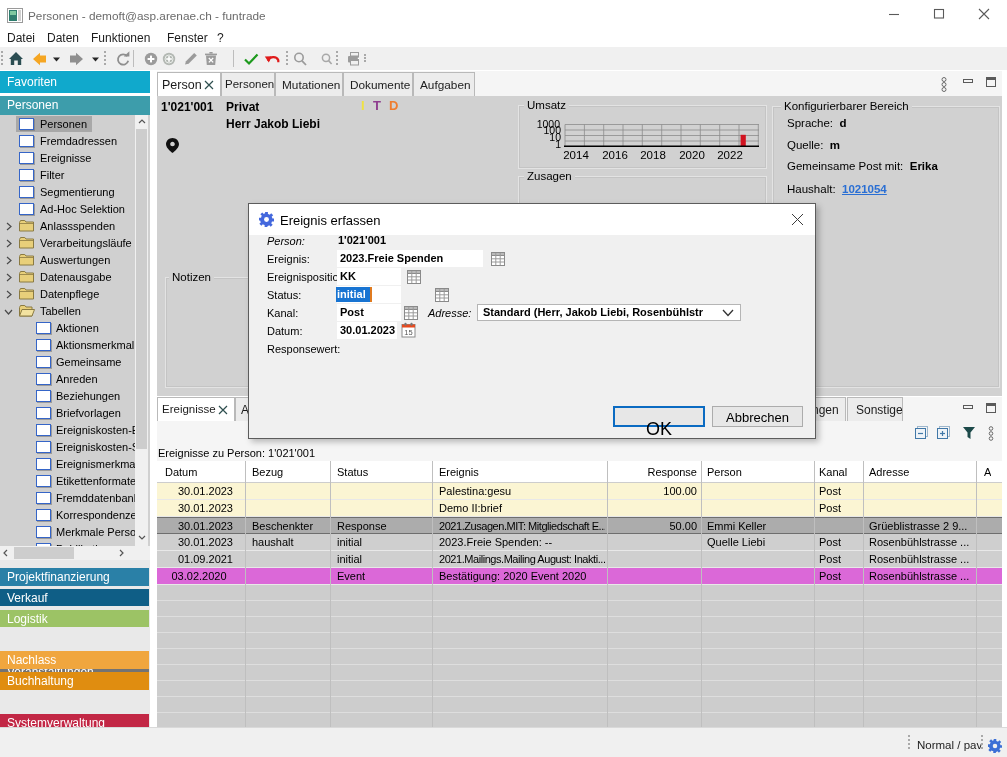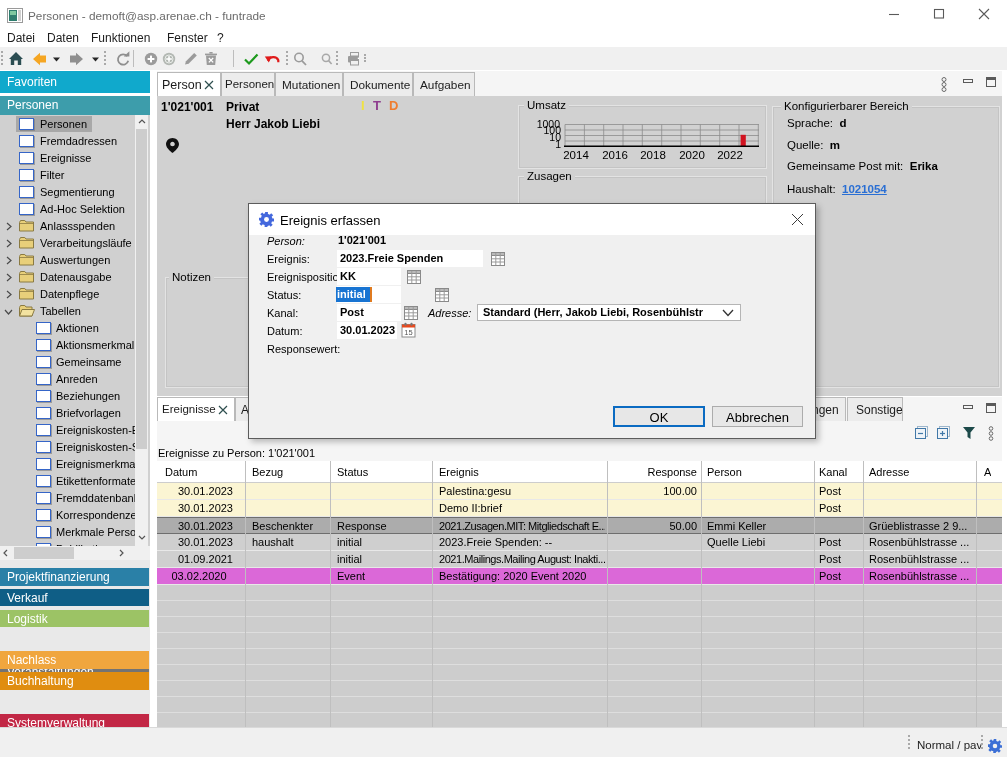--- a/index.html
+++ b/index.html
@@ -568,15 +568,15 @@
  <div class="dbox" style="top:118px;width:60px"></div>
  <div class="dval" style="left:91px;top:120px">30.01.2023</div>
  <svg class="abs" style="left:152px;top:118px" width="15" height="16" viewBox="0 0 15 16">
   <rect x="1" y="2.5" width="13" height="12.5" fill="#fff" stroke="#8a8a8a" stroke-width="1"></rect>
   <rect x="1" y="2.5" width="13" height="3" fill="#e8491d"></rect>
   <rect x="3.5" y="0.8" width="2" height="3" rx="0.8" fill="#777"></rect>
   <rect x="9.5" y="0.8" width="2" height="3" rx="0.8" fill="#777"></rect>
   <text x="7.5" y="13" font-size="7.5" text-anchor="middle" fill="#555" font-family="Liberation Sans">15</text>
  </svg>
  <div class="dlbl" style="top:139px">Responsewert:</div>
- <div class="abs" style="left:364px;top:202px;width:92px;height:21px;background:#e7e7e7;border:2px solid #0b6bc2;text-align:center;font-size:13px;padding-top:2px">OK</div>
+ <div class="abs" style="left:364px;top:202px;width:92px;height:21px;background:#e7e7e7;border:2px solid #0b6bc2;text-align:center;font-size:18px;padding-top:11px">OK</div>
  <div class="abs" style="left:463px;top:202px;width:91px;height:21px;background:#e7e7e7;border:1px solid #acacac;text-align:center;font-size:13px;padding-top:3px">Abbrechen</div>
 </div>
 
 </body></html>

